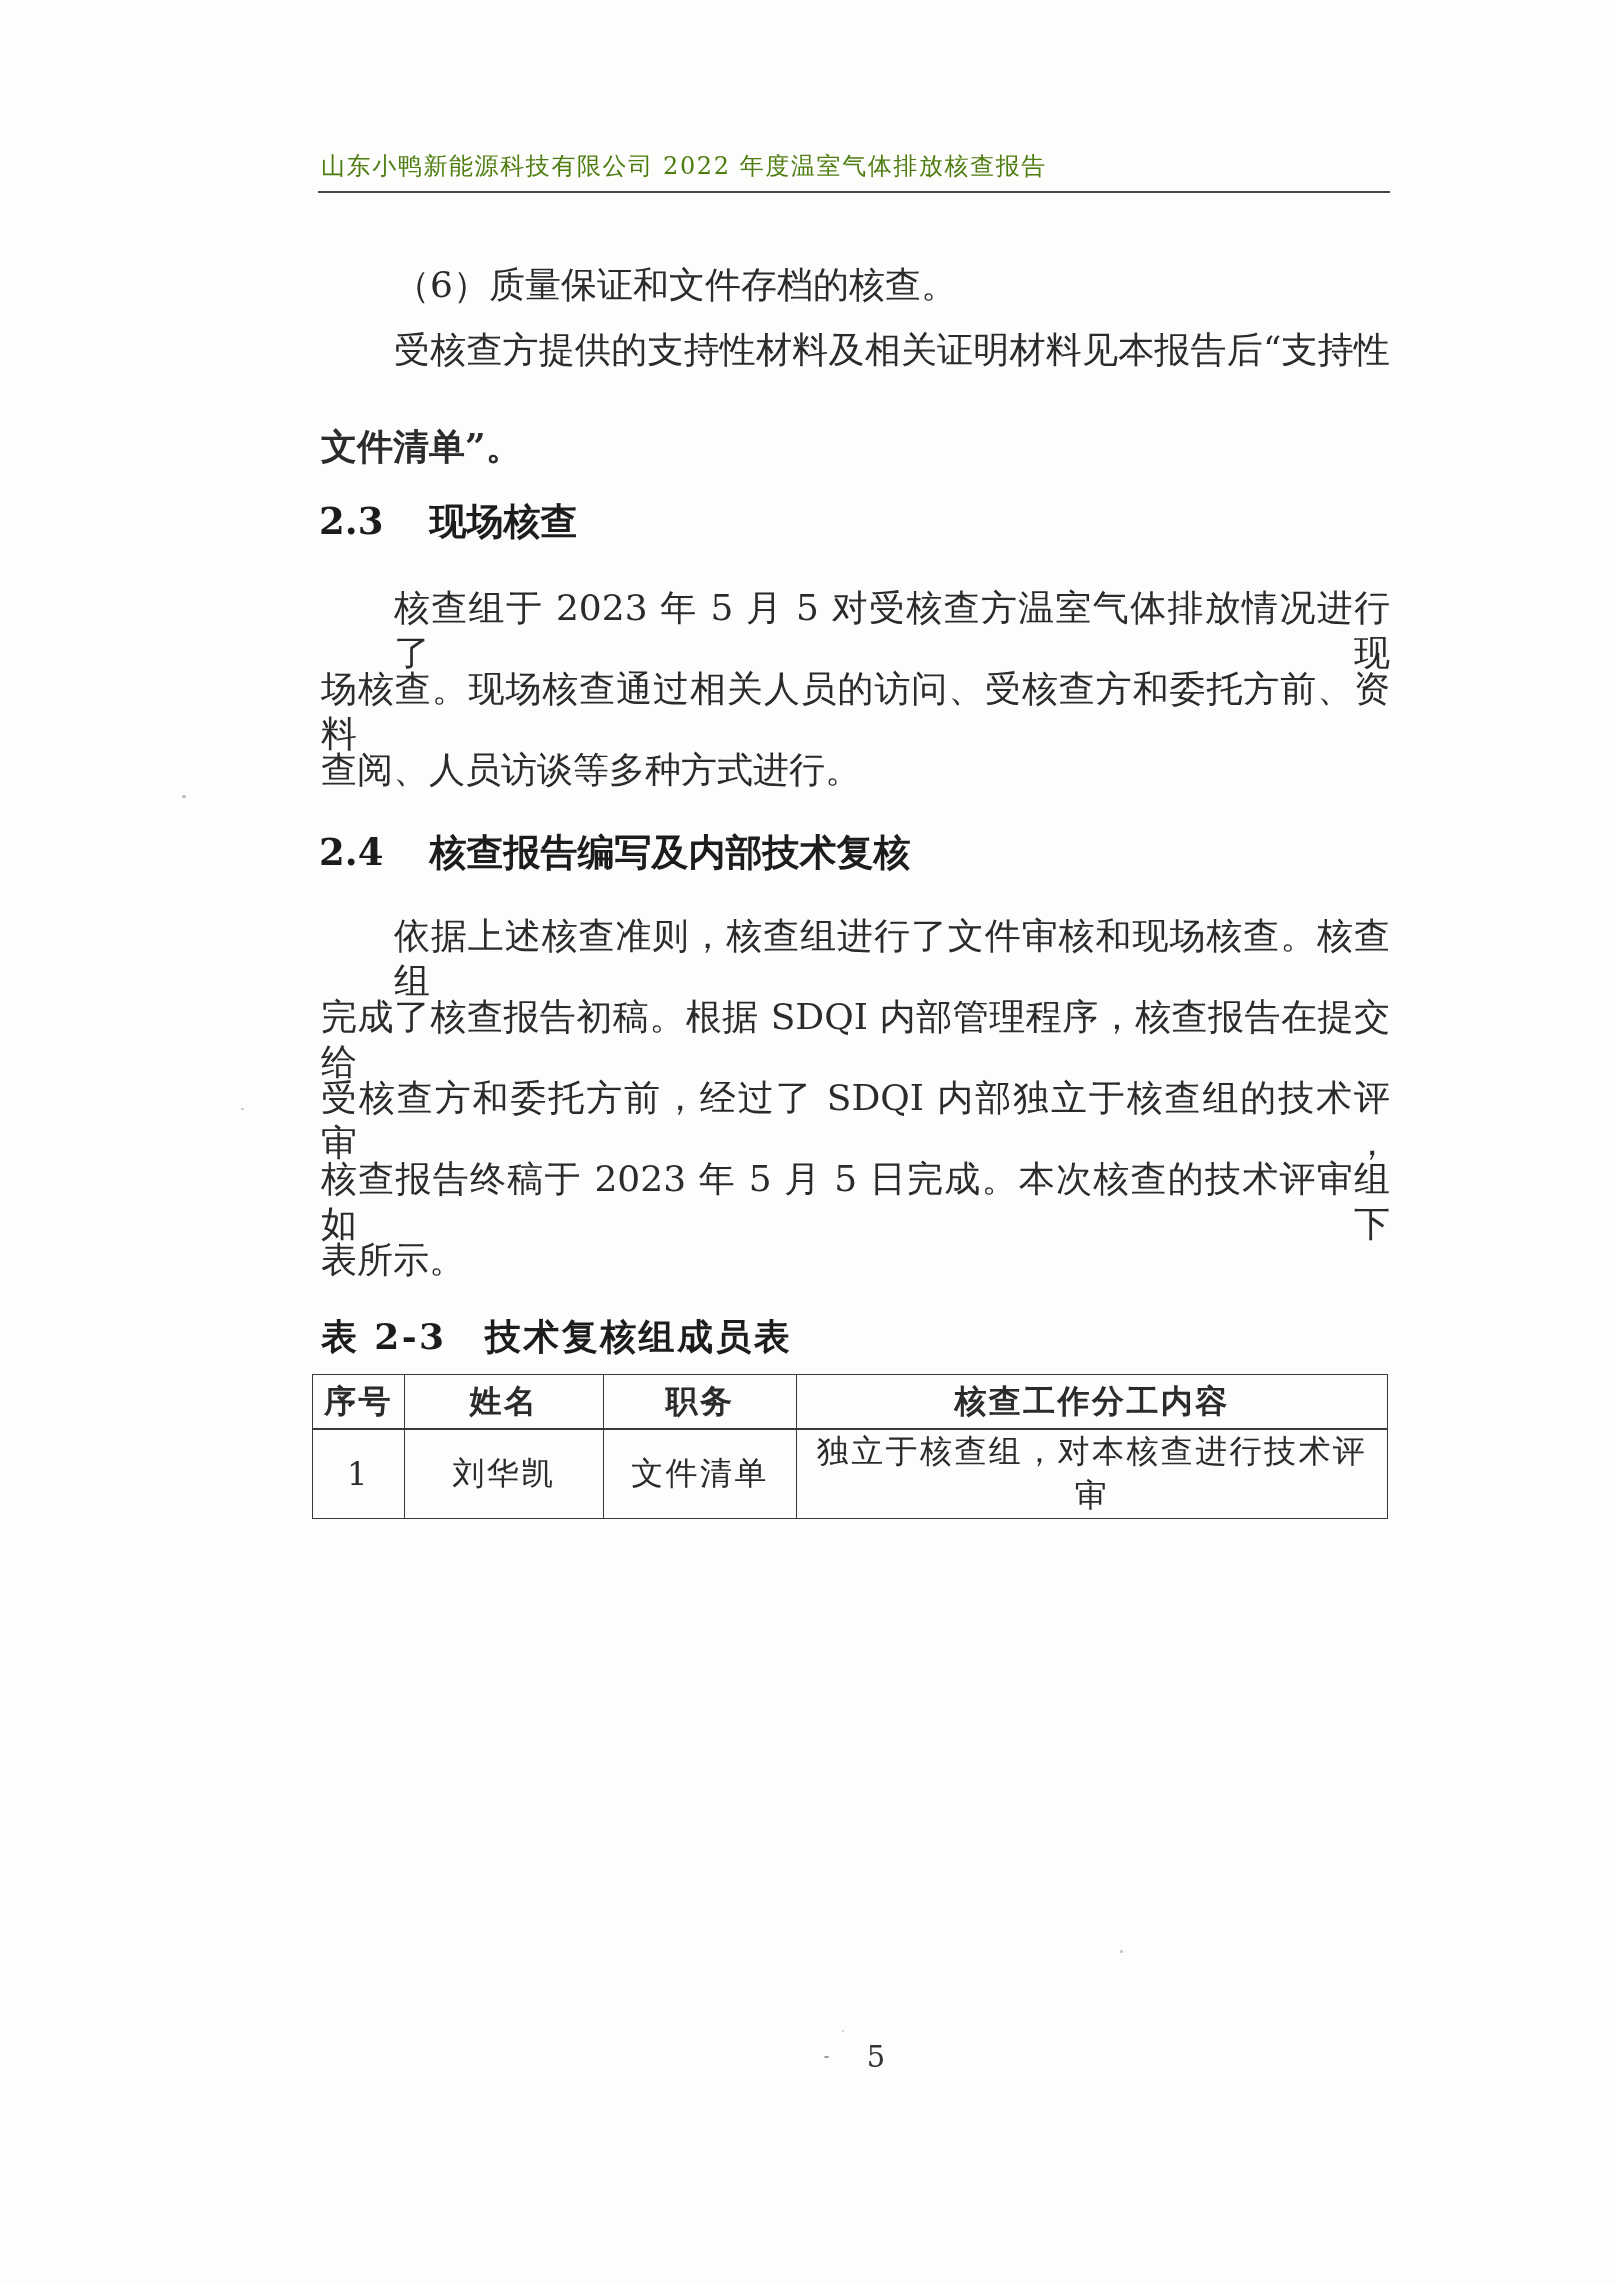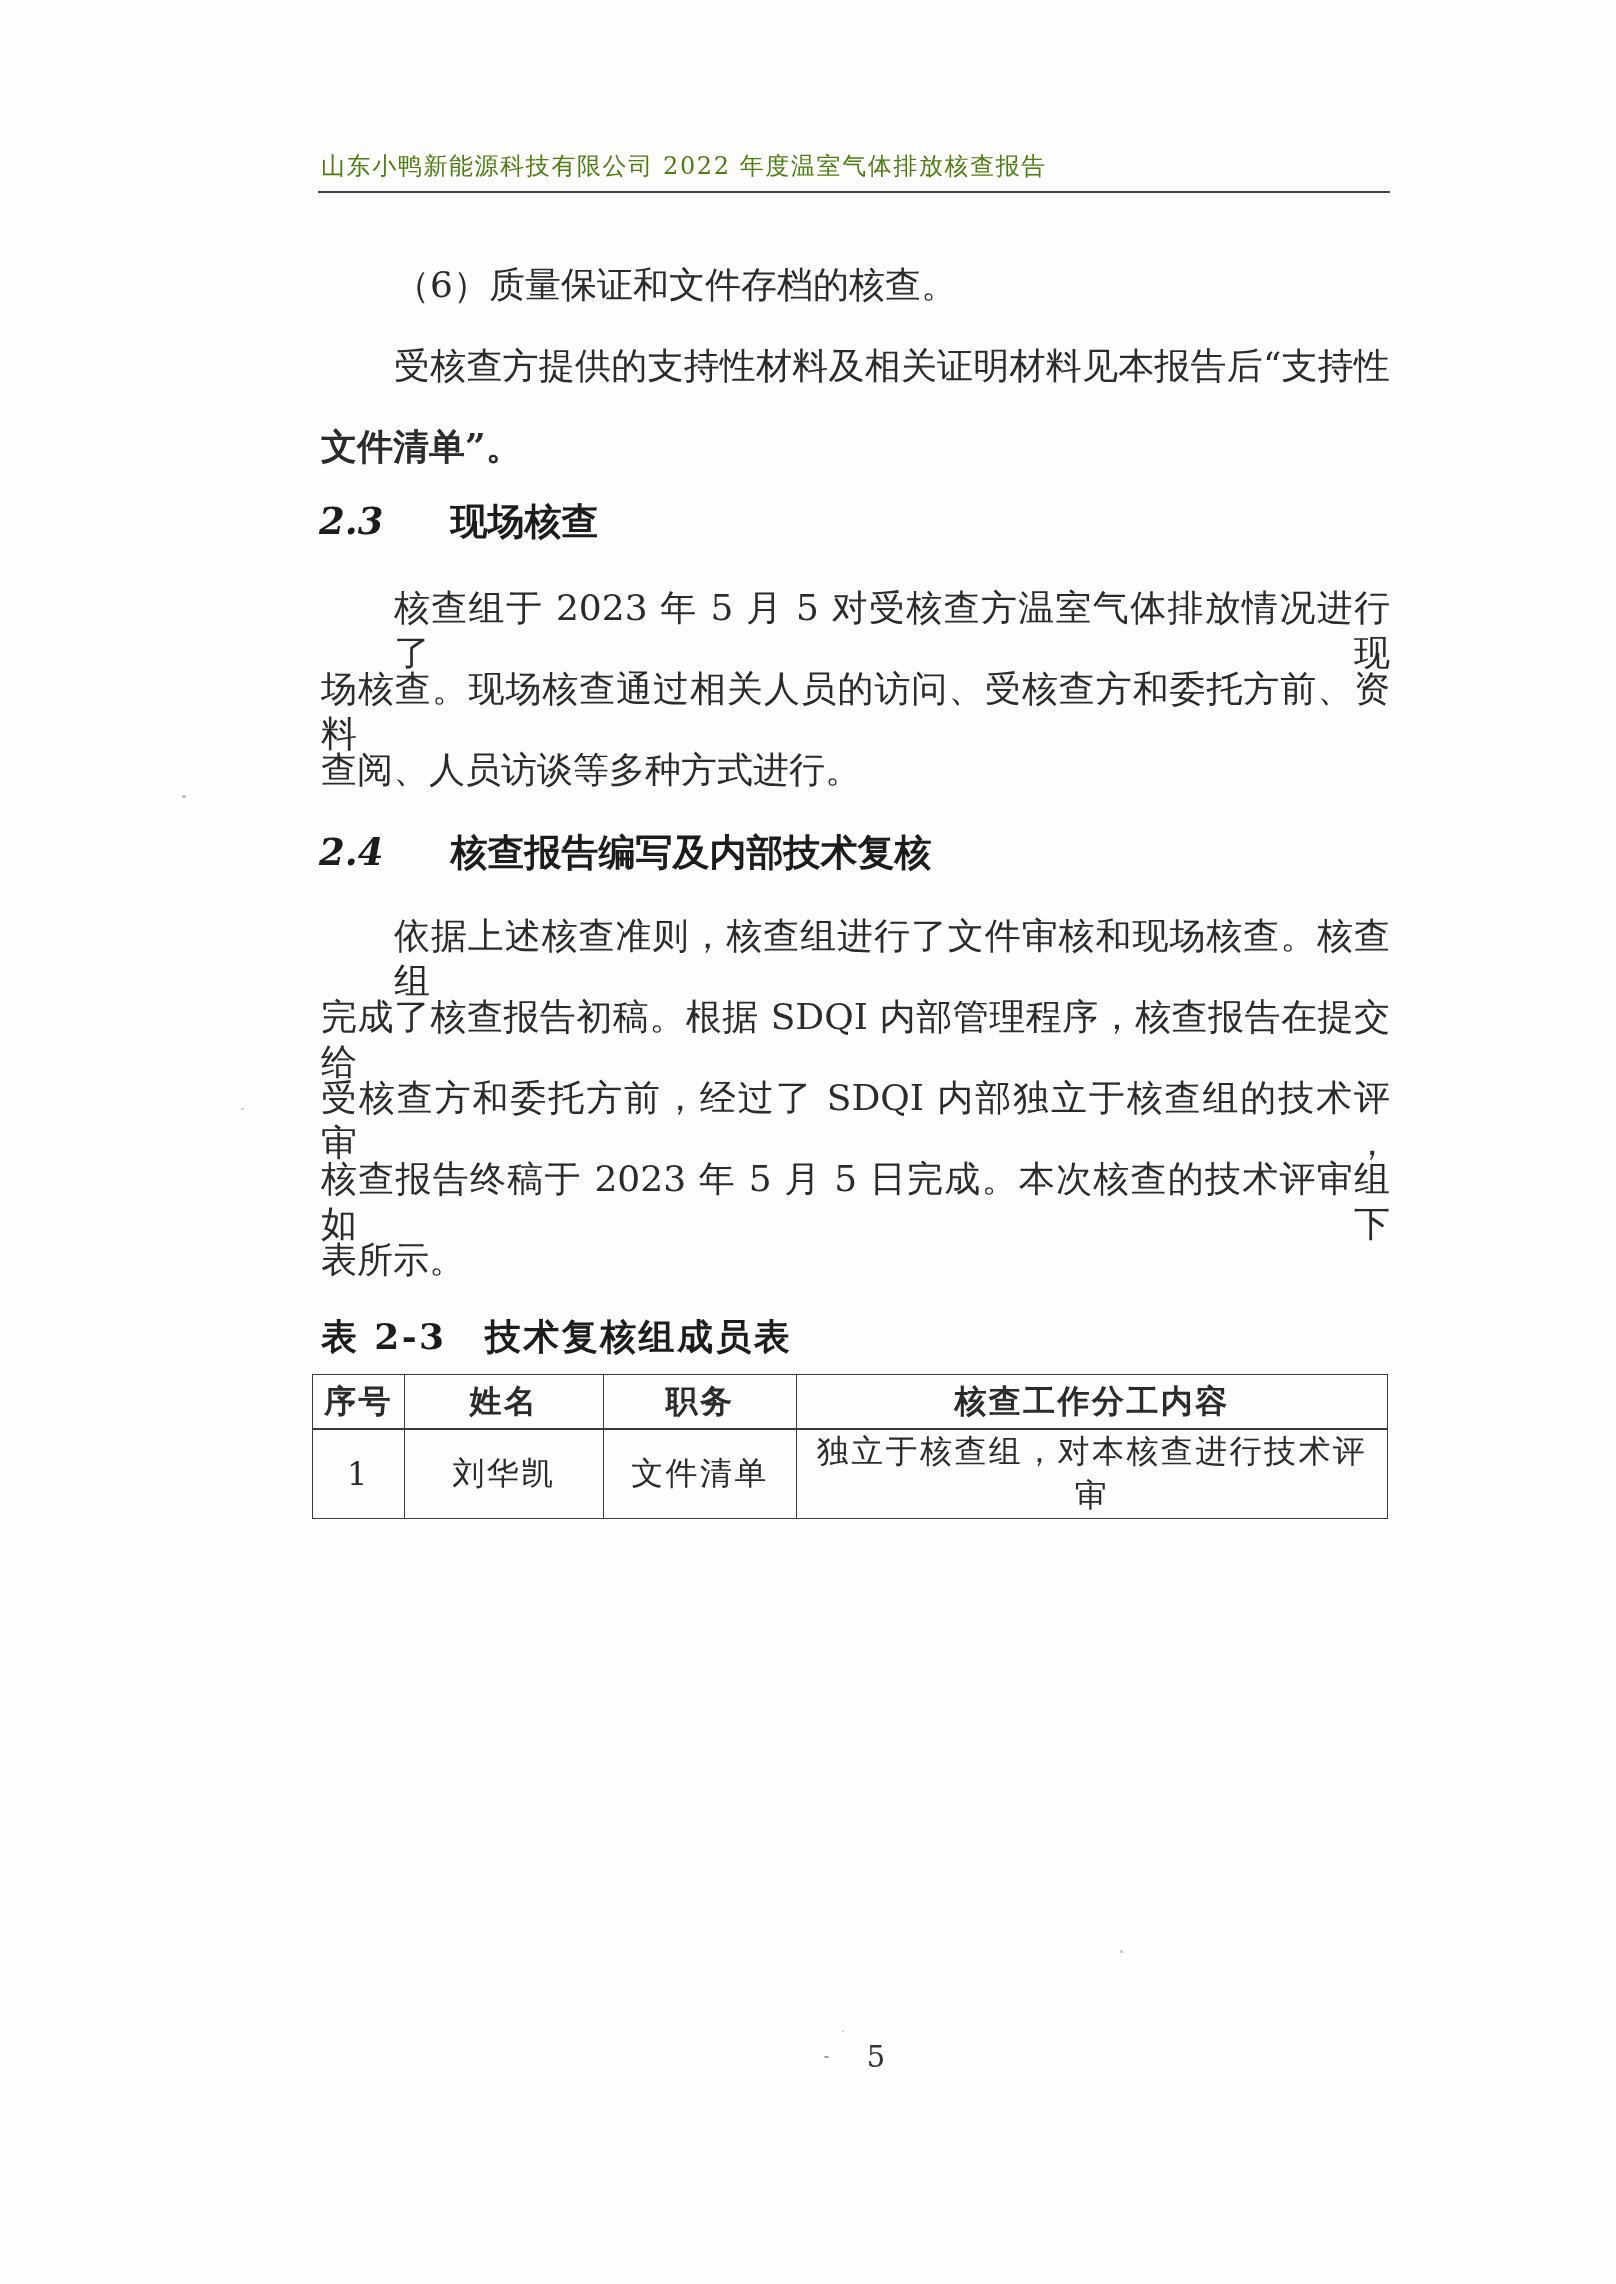--- a/index.html
+++ b/index.html
@@ -25,21 +25,21 @@
     text-align:justify;box-sizing:border-box;
   }
   .full{text-align-last:justify;}
   .indent{padding-left:73px;}
   .shortline{text-align:center;text-align-last:left;}
   .heading{
     position:absolute;left:319px;width:1071px;height:48px;
     font-size:37px;line-height:47px;font-weight:bold;color:#1c1c1c;
     white-space:nowrap;
   }
-  .heading .h-num{display:inline-block;margin-right:67px;font-style:italic;}
+  .heading .h-num{display:inline-block;margin-right:46px;}
   .table-caption{
     position:absolute;left:321px;top:1313px;width:1069px;
     text-align:left;font-size:36px;font-weight:bold;color:#1c1c1c;
     letter-spacing:2.4px;
   }
   table.members{
     position:absolute;left:312px;top:1374px;width:1075px;
     border-collapse:collapse;table-layout:fixed;
     font-size:32px;color:#2b2b2b;
   }
@@ -61,21 +61,21 @@
   .speck5{left:824px;top:2056px;width:4.8px;height:2.4px;background:#9a9a9a;}
 </style>
 </head>
 <body>
 
 <div class="page-header">山东小鸭新能源科技有限公司 2022 年度温室气体排放核查报告</div>
 <div class="header-rule"></div>
 
 <div class="bodyline indent shortline" style="top:262px;">（6）质量保证和文件存档的核查。</div>
 
-<div class="bodyline indent full" style="top:343px;">受核查方提供的支持性材料及相关证明材料见本报告后“支持性</div>
+<div class="bodyline indent full" style="top:327px;">受核查方提供的支持性材料及相关证明材料见本报告后“支持性</div>
 <div class="bodyline shortline" style="top:424px;font-weight:bold;">文件清单”。</div>
 
 <div class="heading" style="top:498px;">
   <span class="h-num">2.3</span><span>现场核查</span>
 </div>
 <div class="bodyline indent full" style="top:585px;">核查组于 2023 年 5 月 5 对受核查方温室气体排放情况进行了现</div>
 <div class="bodyline full" style="top:666px;">场核查。现场核查通过相关人员的访问、受核查方和委托方前、资料</div>
 <div class="bodyline shortline" style="top:747px;">查阅、人员访谈等多种方式进行。</div>
 
 <div class="heading" style="top:829px;">

